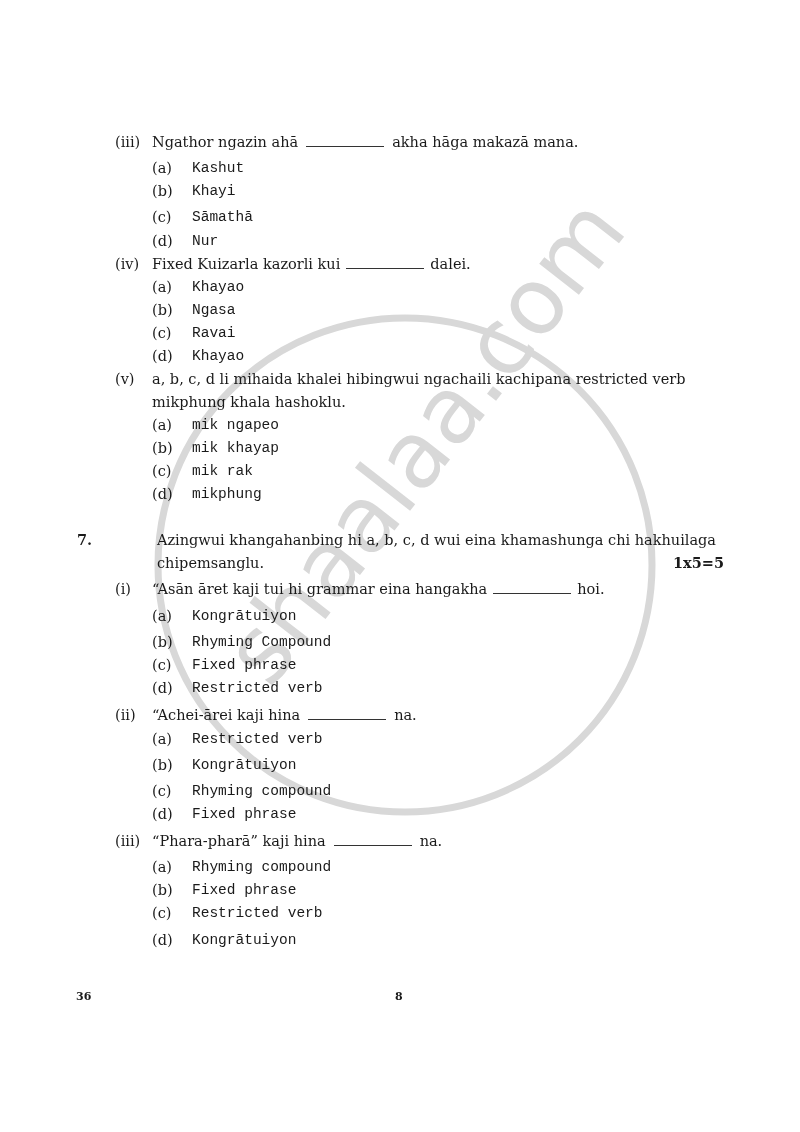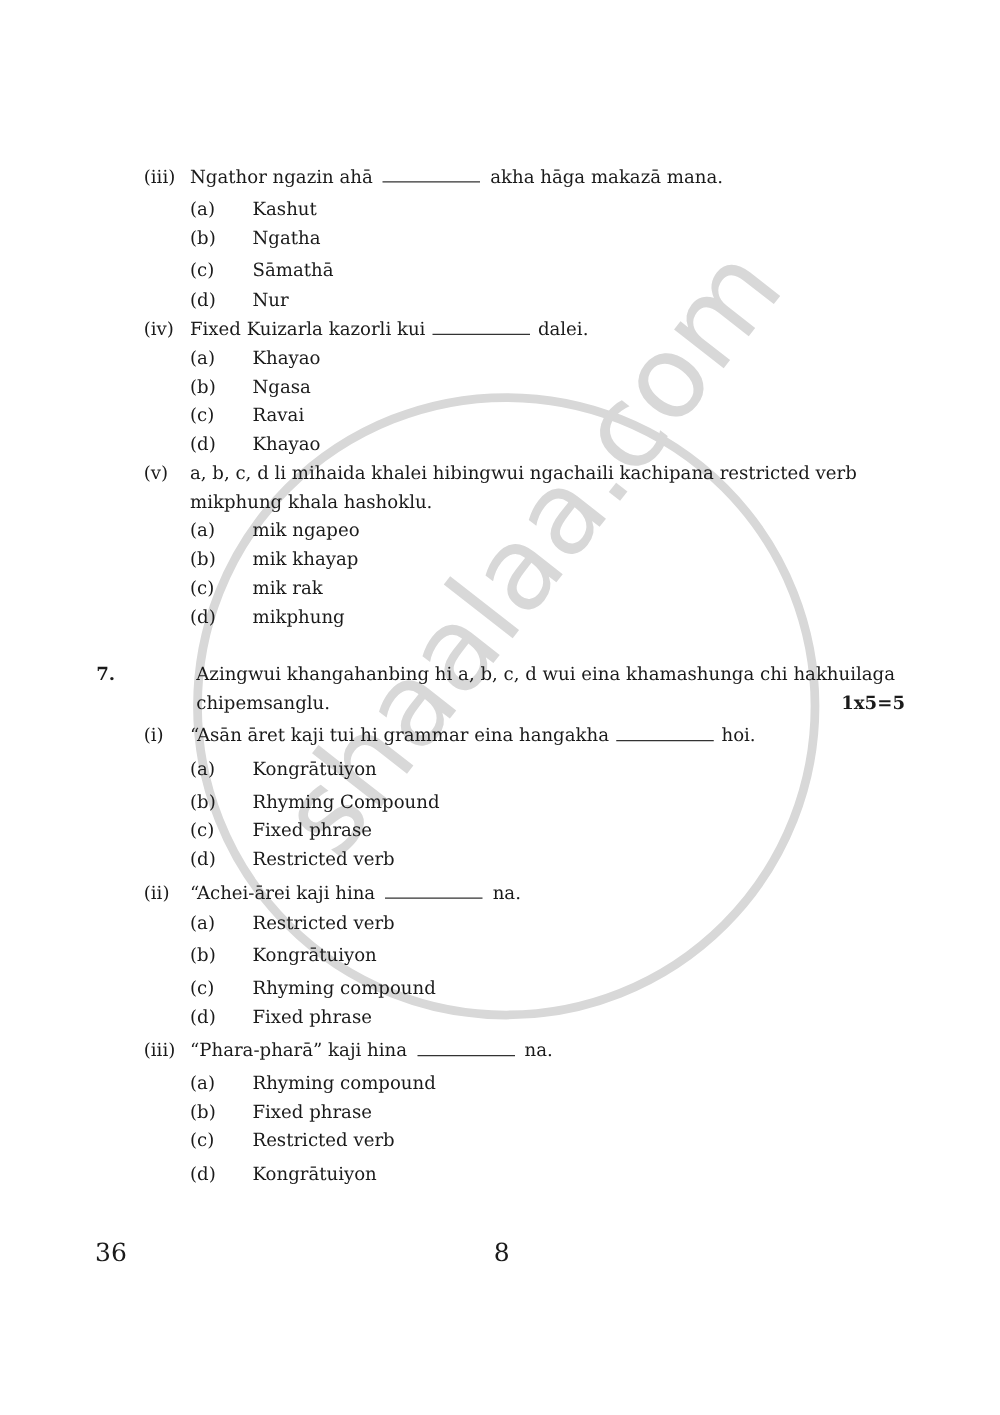--- a/index.html
+++ b/index.html
@@ -3,26 +3,26 @@
 <meta charset="utf-8">
 <style>
   html, body { margin: 0; padding: 0; background: #ffffff; }
   body { width: 800px; height: 1132px; position: relative; overflow: hidden;
          font-family: "DejaVu Serif", "Liberation Serif", serif; color: #1a1a1a; }
   .page { position: absolute; left: 0; top: 0; width: 800px; height: 1132px; }
   .line { position: absolute; font-size: 14.5px; white-space: nowrap; line-height: 18px; }
   .roman { position: absolute; left: 115px; }
   .qtext { position: absolute; left: 152px; text-align: right; }
   .opt-letter { position: absolute; left: 152px; }
-  .opt-text { position: absolute; left: 202px; }
+  .opt-text { position: absolute; left: 192px; font-family: Liberation Mono, monospace; }
   .blank { display: inline-block; width: 78px; border-bottom: 1px solid #333; height: 12px; margin: 0 4px; vertical-align: baseline; }
   .qnum { position: absolute; left: 77px; font-weight: bold; }
   .q7text { position: absolute; left: 113px; margin-left: 44px; }
   .marks { position: absolute; right: 76px; font-weight: bold; }
-  .footer { position: absolute; font-weight: normal; font-size: 20px; }
+  .footer { position: absolute; font-weight: bold; font-size: 11px; }
   .watermark { position: absolute; left: 0; top: 0; width: 800px; height: 1132px; pointer-events: none; }
 </style>
 </head>
 <body>
 
 <div class="page">
 
   <svg class="watermark" viewBox="0 0 800 1132" xmlns="http://www.w3.org/2000/svg">
     <circle cx="405" cy="565" r="247" fill="none" stroke="#d8d8d8" stroke-width="7"></circle>
     <text x="0" y="0" fill="#d8d8d8" font-size="92" font-family="DejaVu Sans, sans-serif" transform="translate(270,690) rotate(-52)">shaalaa.com</text>
@@ -33,21 +33,21 @@
     <span class="qtext">
       <span>Ngathor ngazin ahā</span><span class="blank" style="margin-left:8px;margin-right:8px;"></span><span>akha hāga  makazā  mana.</span>
     </span>
   </div>
   <div class="line" style="top:159px;">
       <span class="opt-letter">(a)</span>
       <span class="opt-text">Kashut</span>
     </div>
   <div class="line" style="top:182px;">
       <span class="opt-letter">(b)</span>
-      <span class="opt-text">Ngatha</span>
+      <span class="opt-text">Khayi</span>
     </div>
   <div class="line" style="top:208px;">
       <span class="opt-letter">(c)</span>
       <span class="opt-text">Sāmathā</span>
     </div>
   <div class="line" style="top:232px;">
       <span class="opt-letter">(d)</span>
       <span class="opt-text">Nur</span>
     </div>
 

